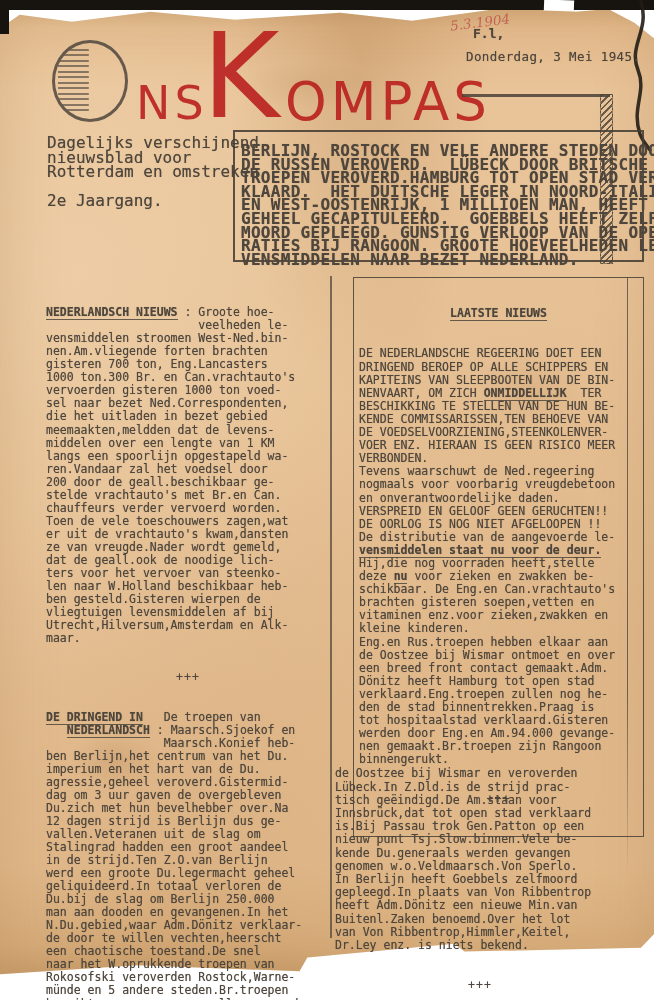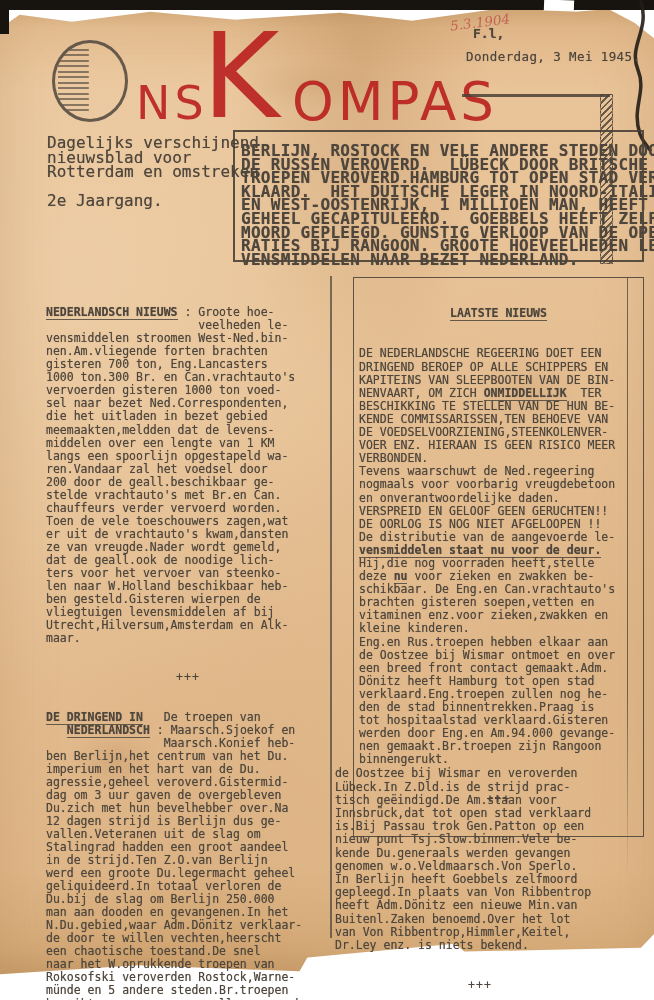--- a/index.html
+++ b/index.html
@@ -24,21 +24,21 @@
   .type{color:#4e463c;text-shadow:0 0 0.7px rgba(78,70,60,.6);white-space:pre;}
   .u{border-bottom:1.3px solid rgba(78,70,60,.85);font-weight:bold;}
   
   .masthead{position:absolute;left:52px;top:22px;width:420px;height:100px;color:#b91c1c;}
   .mh{position:absolute;bottom:0;font-family:"DejaVu Sans","Liberation Sans",sans-serif;line-height:.78;opacity:.88;}
   .mh-o{left:0;width:76px;height:82px;border:3px solid #544b41;border-radius:50%;box-sizing:border-box;
         background:repeating-linear-gradient(180deg,rgba(84,75,65,.75) 0 2px,transparent 2px 5.5px);
         background-size:44% 86%;background-position:8% 55%;background-repeat:no-repeat;}
   .mh-ns{left:84px;font-size:46px;letter-spacing:4px;}
   .mh-k{left:150px;font-size:118px;}
-  .mh-ompas{left:240px;font-size:53px;letter-spacing:4px;}
+  .mh-ompas{left:233px;font-size:53px;letter-spacing:4px;}
   .mh-rule{position:absolute;left:462px;top:94px;width:148px;height:2.5px;background:rgba(74,66,56,.85);}
   .hatch-strip{position:absolute;left:600px;top:94px;width:13px;height:170px;
         border:1px solid rgba(74,66,56,.55);box-sizing:border-box;
         background:repeating-linear-gradient(135deg,rgba(74,66,56,.8) 0 1.8px,transparent 1.8px 4.6px);}
   
   .typed-mark{position:absolute;left:444px;top:26px;font-size:13px;font-weight:bold;margin-left:29px;}
   .hand-note{position:absolute;left:450px;top:14px;font-family:"DejaVu Serif","Liberation Serif",serif;
         font-style:italic;font-size:13.5px;color:#c05а4d;color:#c0564c;transform:rotate(-7deg);opacity:.85;white-space:pre;}
   .dateline{position:absolute;left:418px;top:49px;font-size:12.5px;letter-spacing:.4px;margin-left:48px;}
   .tagline{position:absolute;left:47px;top:136px;font-size:16px;line-height:14.6px;}

